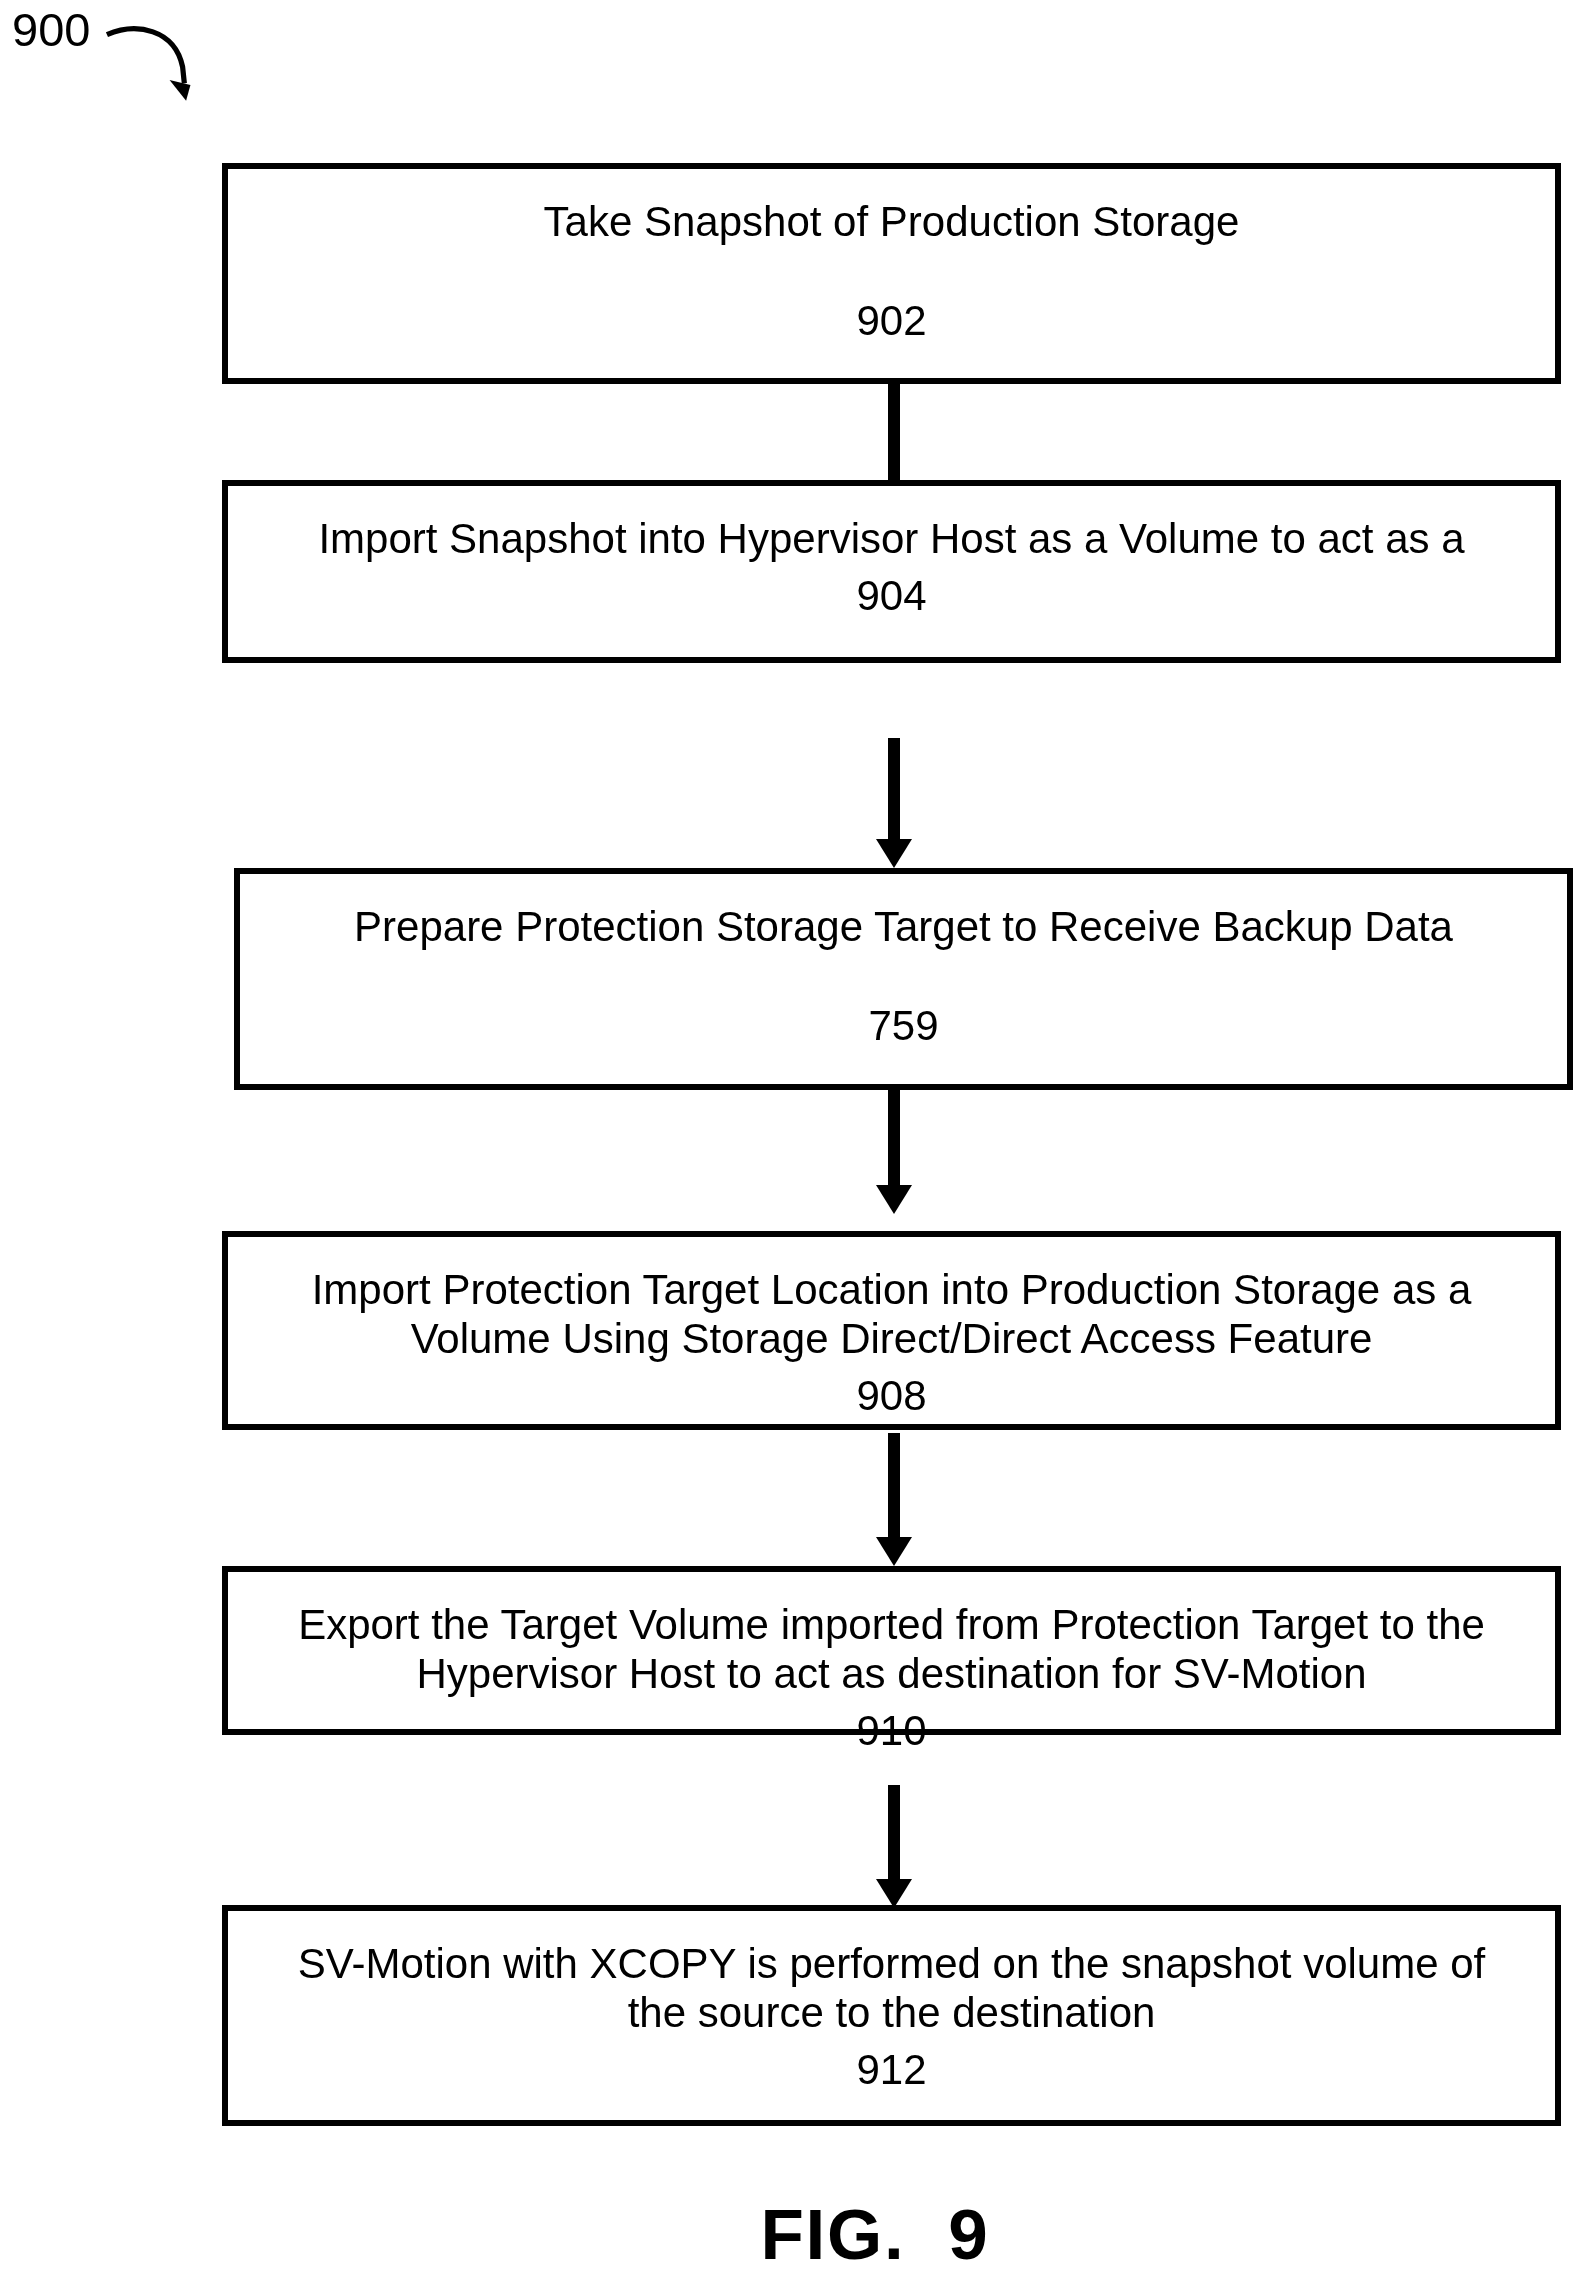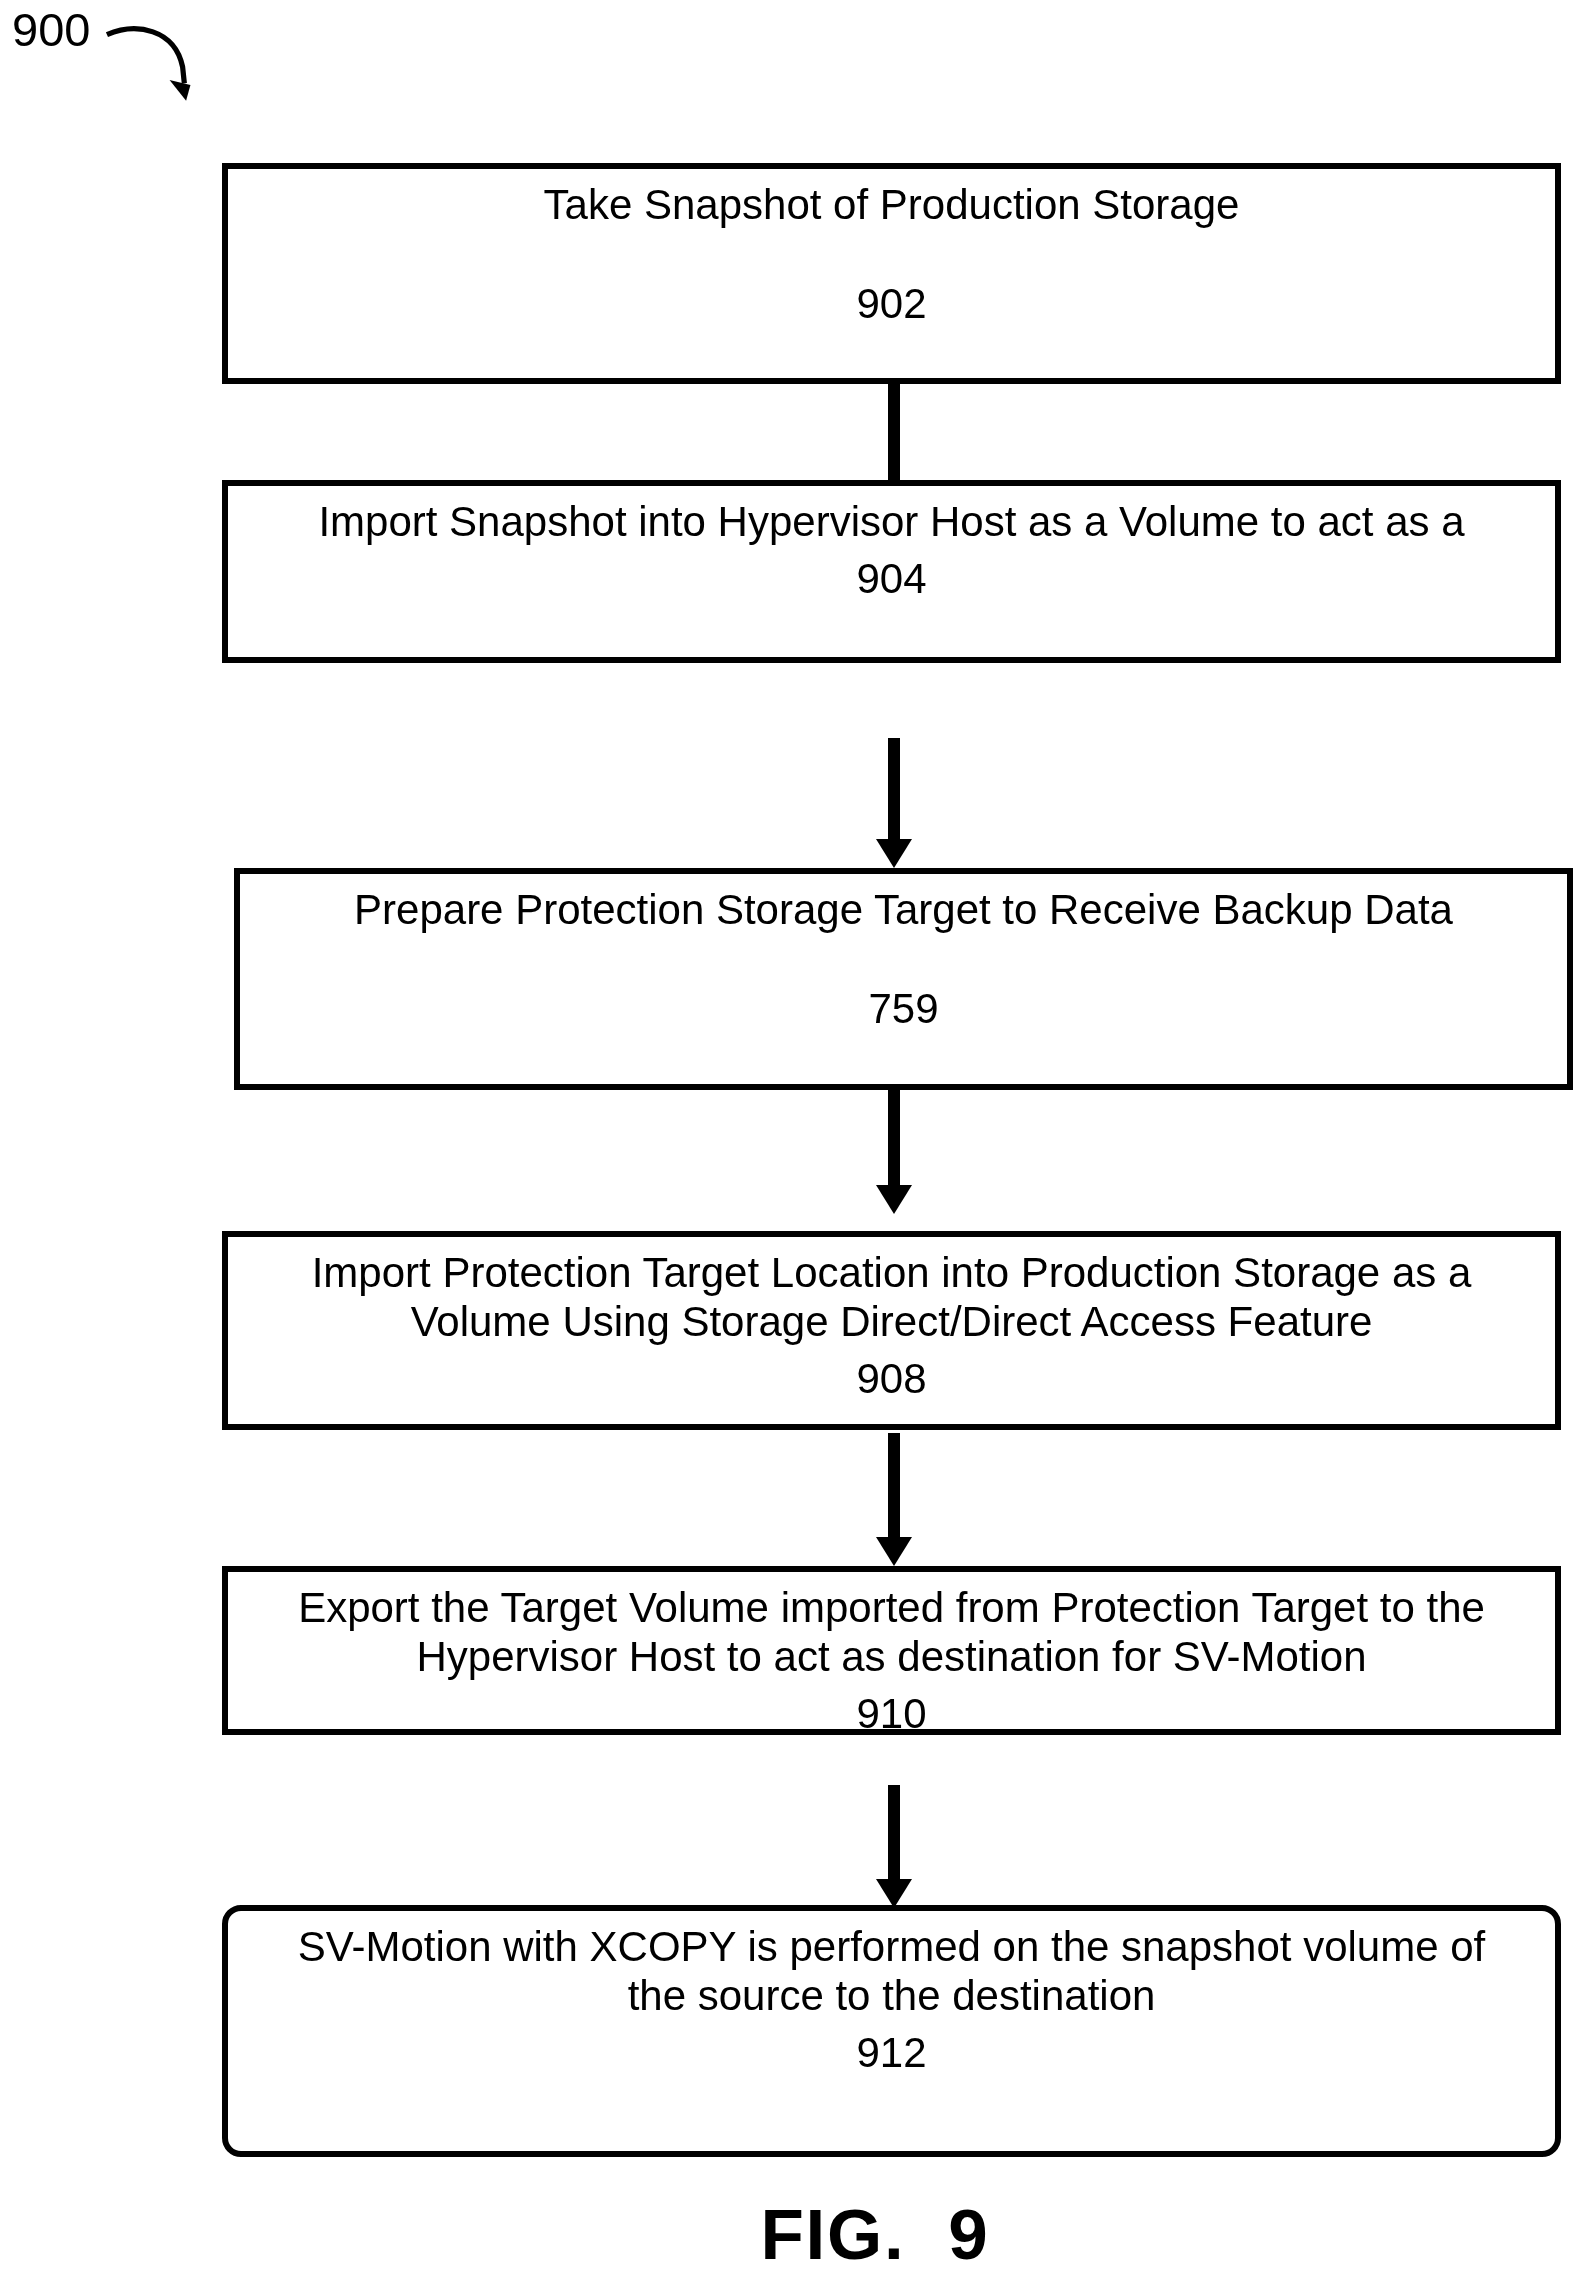--- a/index.html
+++ b/index.html
@@ -38,33 +38,33 @@
   
   .step {
     position: absolute;
     left: 222px;
     width: 1339px;
     border: 6px solid var(--ink);
     background: var(--paper);
     text-align: center;
     font-size: 42px;
     line-height: 49px;
-    padding-top: 11px;
+    padding-top: 28px;
   }
   .step .line { white-space: nowrap; }
   .step .step-num { display: block; }
   .step .num-gap-large { margin-top: 50px; }
   .step .num-gap-small { margin-top: 8px; }
 
   #step-1 { top: 163px;  height: 221px; }
   #step-2 { top: 480px;  height: 183px; }
   #step-3 { top: 868px; height: 222px; margin-left: 12px; }
   #step-4 { top: 1231px; height: 199px; }
   #step-5 { top: 1566px; height: 169px; }
-  #step-6 { top: 1905px; height: 252px; border-radius: 19px; }
+  #step-6 { top: 1905px; height: 221px; }
 
   
   .arrow {
     position: absolute;
     left: 876px;
     width: 36px;
     display: flex;
     flex-direction: column;
     align-items: center;
   }

